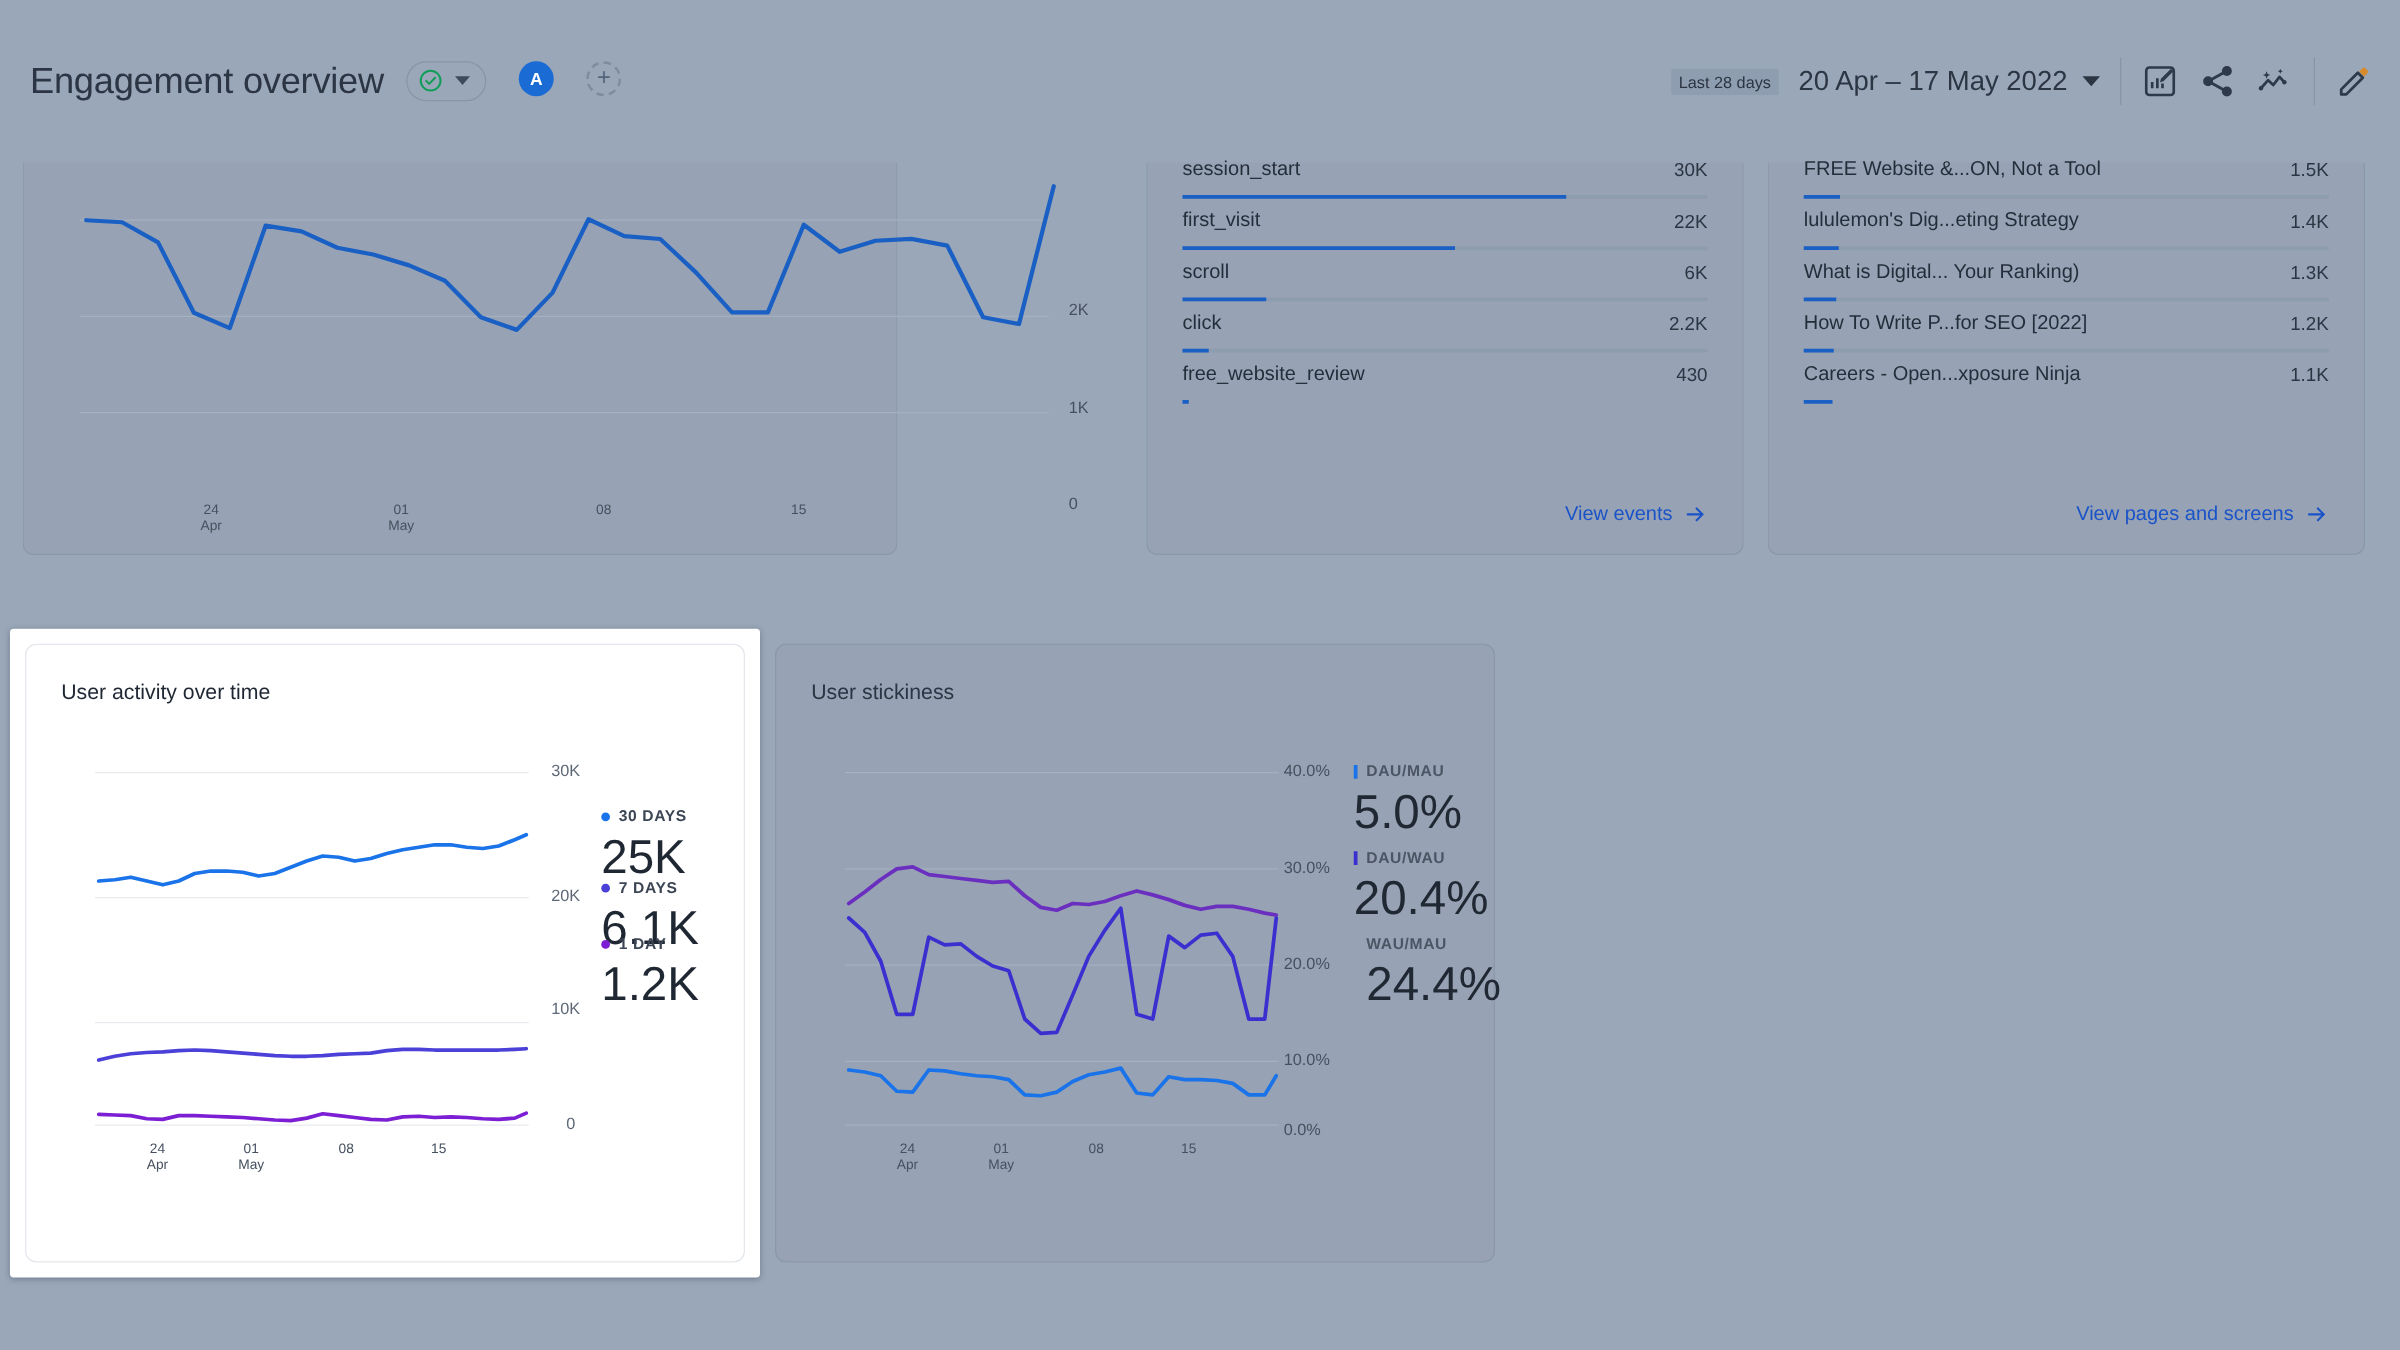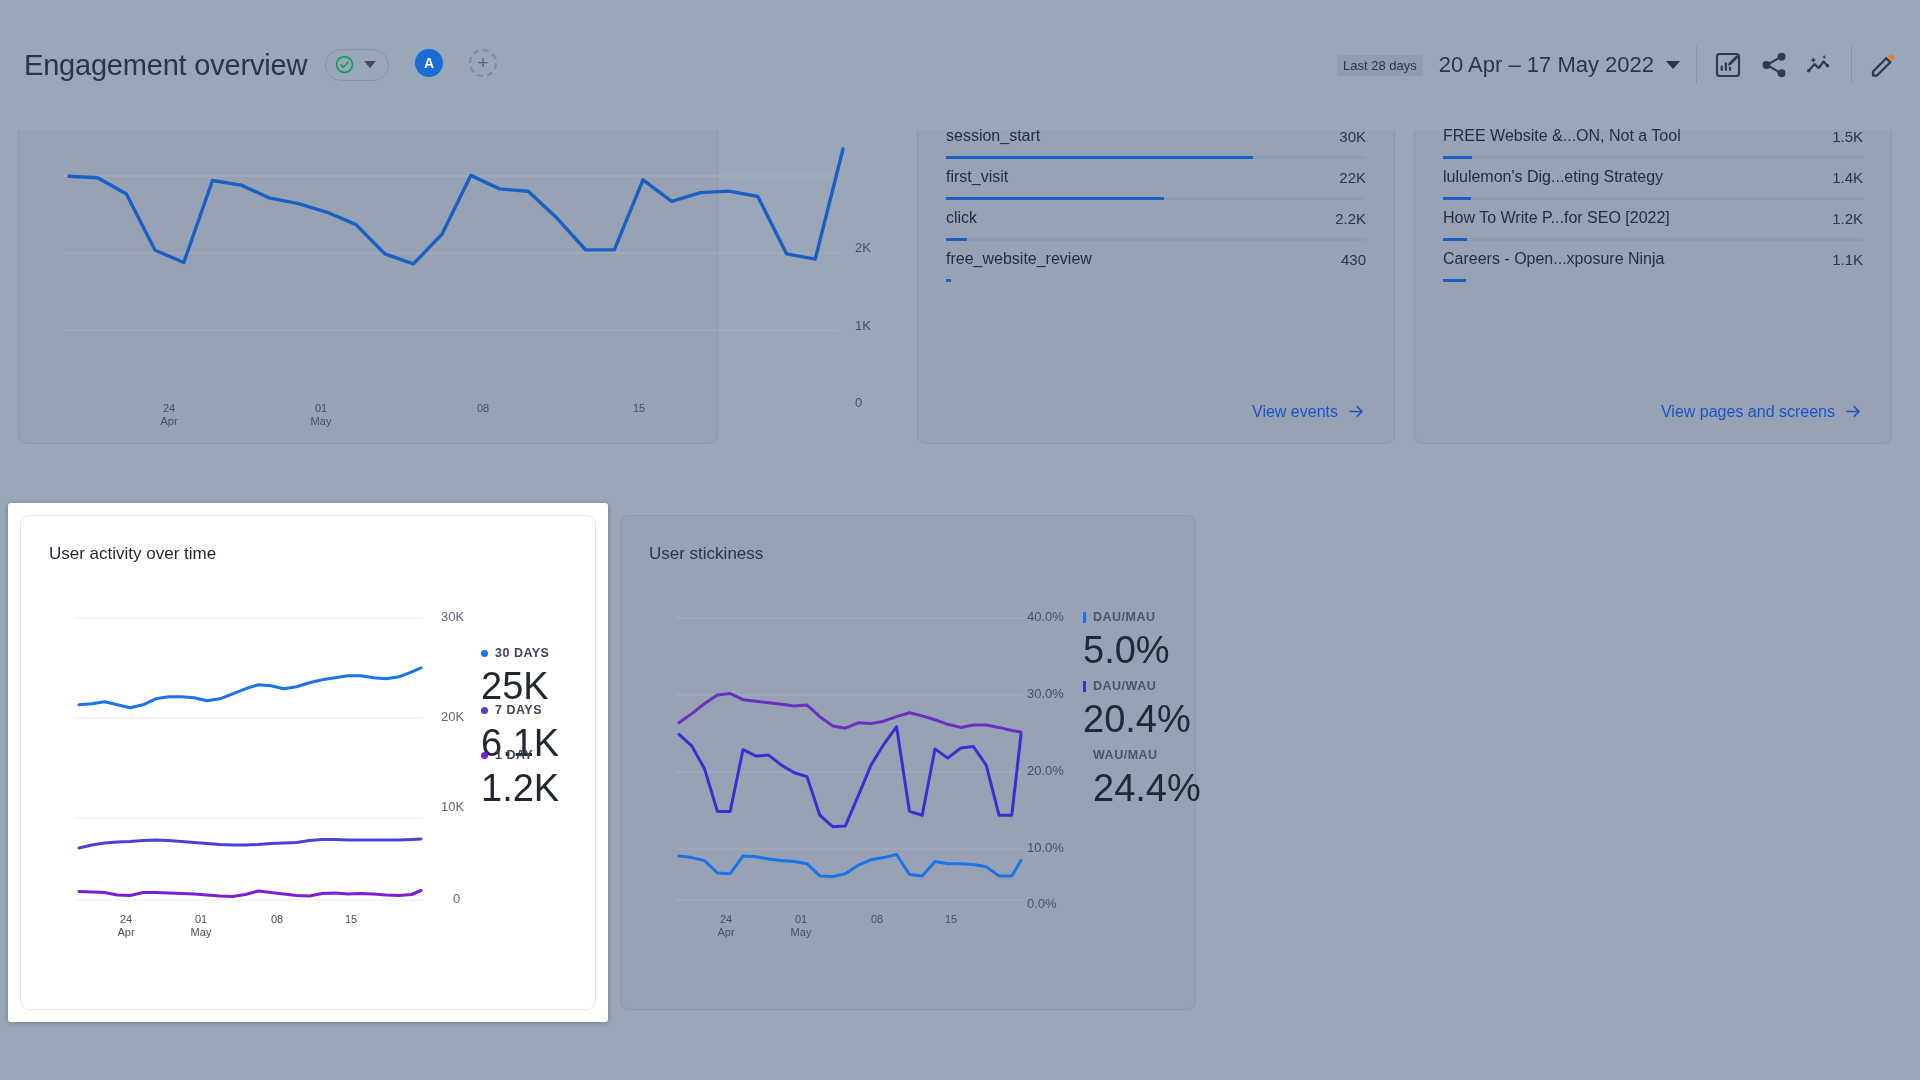--- a/index.html
+++ b/index.html
@@ -209,20 +209,27 @@
         </span>
     </div>
     <div class="row">
       <span class="row-label">first_visit</span>
       <span class="row-value">22K</span>
       <span class="row-track">
           <span class="row-bar" style="width:52%"></span>
         </span>
     </div>
     <div class="row">
+      <span class="row-label">scroll</span>
+      <span class="row-value">6K</span>
+      <span class="row-track">
+          <span class="row-bar" style="width:16%"></span>
+        </span>
+    </div>
+    <div class="row">
       <span class="row-label">click</span>
       <span class="row-value">2.2K</span>
       <span class="row-track">
           <span class="row-bar" style="width:5%"></span>
         </span>
     </div>
     <div class="row">
       <span class="row-label">free_website_review</span>
       <span class="row-value">430</span>
       <span class="row-track" style="background:transparent;">
@@ -245,20 +252,27 @@
       <span class="row-value">1.5K</span>
       <span class="row-track">
           <span class="row-bar" style="width:7%"></span>
         </span>
     </div>
     <div class="row">
       <span class="row-label">lululemon's Dig...eting Strategy</span>
       <span class="row-value">1.4K</span>
       <span class="row-track">
           <span class="row-bar" style="width:6.6%"></span>
+        </span>
+    </div>
+    <div class="row">
+      <span class="row-label">What is Digital... Your Ranking)</span>
+      <span class="row-value">1.3K</span>
+      <span class="row-track">
+          <span class="row-bar" style="width:6.2%"></span>
         </span>
     </div>
     <div class="row">
       <span class="row-label">How To Write P...for SEO [2022]</span>
       <span class="row-value">1.2K</span>
       <span class="row-track">
           <span class="row-bar" style="width:5.8%"></span>
         </span>
     </div>
     <div class="row">

